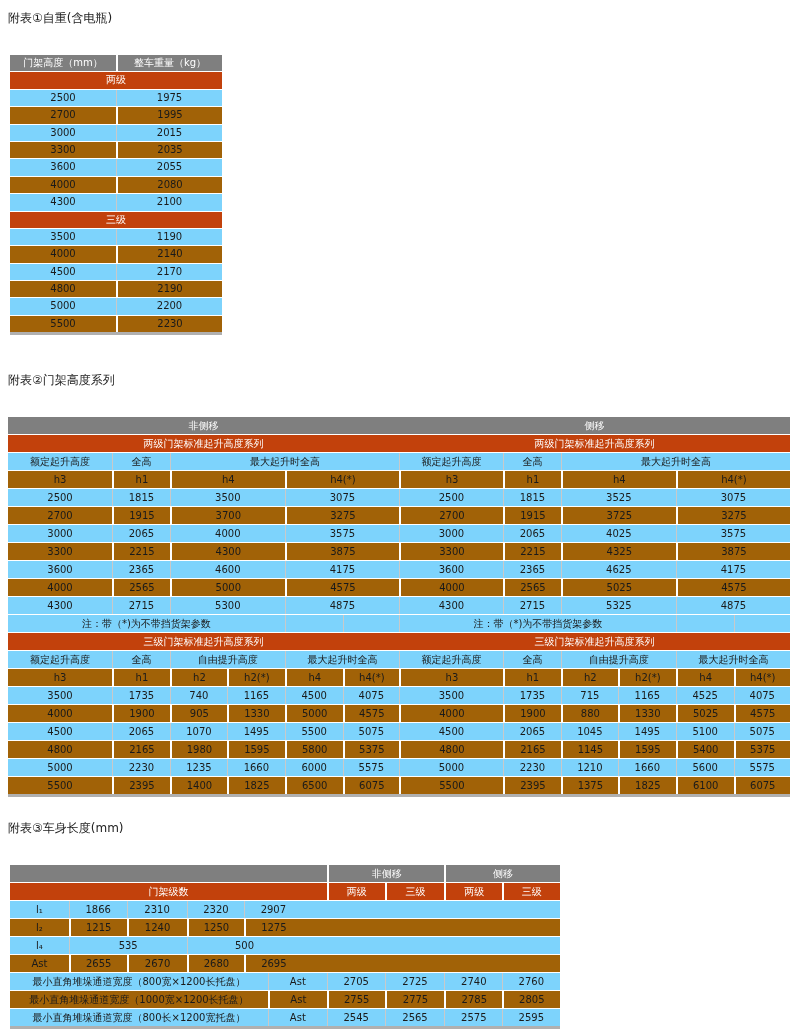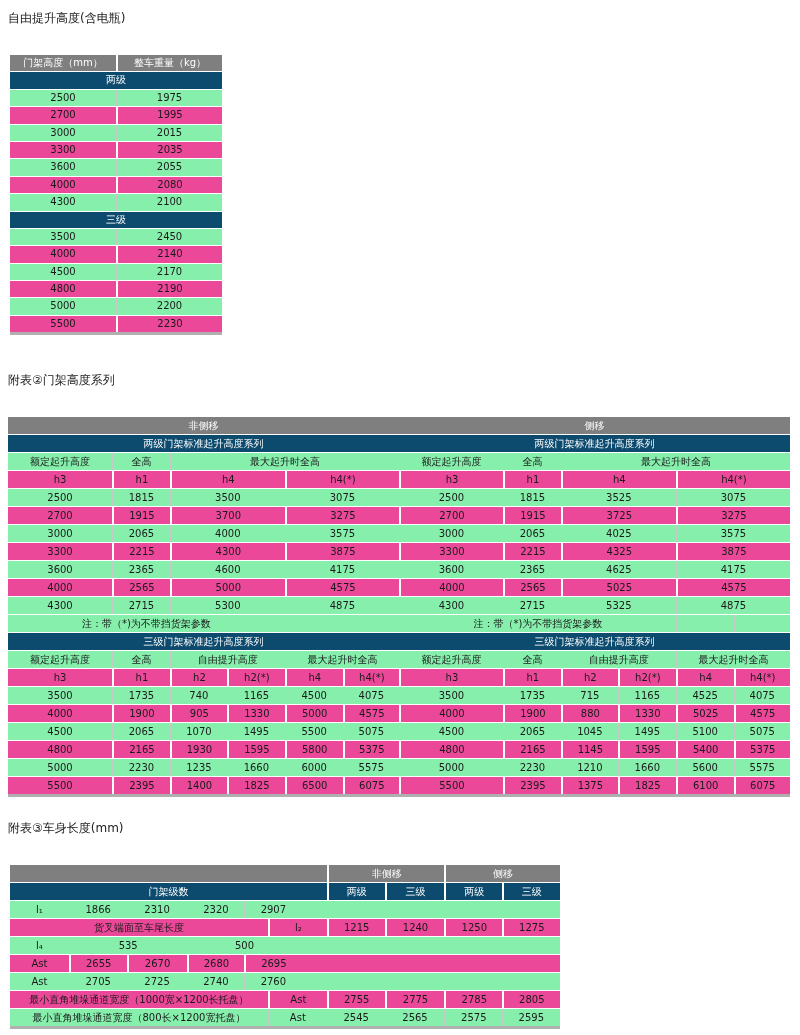--- a/index.html
+++ b/index.html
@@ -3,23 +3,23 @@
 <meta charset="utf-8">
 <style>
   html,body{margin:0;padding:0}
   body{width:800px;height:1035px;background:#fff;font-family:"DejaVu Sans","Liberation Sans",sans-serif;color:#1a1a1a;position:relative;overflow:hidden}
   .title{position:absolute;font-size:12px;color:#222;white-space:nowrap}
   .tbl{position:absolute;border-bottom:3px solid #b0b0b0}
   .row{display:flex;font-size:10px;text-align:center;border-top:1px solid #fff}
   .row:first-child{border-top:none}
   .cell{box-sizing:border-box;overflow:hidden;white-space:nowrap}
   .bg-dark{background:#7f7f7f;color:#fff}
-  .bg-mid{background:#0c4a6e;color:#fff}
-  .bg-gray{background:#ec4899}
-  .bg-white{background:#86efac}
+  .bg-mid{background:#c2410c;color:#fff}
+  .bg-gray{background:#a16207}
+  .bg-white{background:#7dd3fc}
   .sep-w .cell + .cell{border-left:2px solid #fff}
   .sep-g .cell + .cell{border-left:1px solid #c9c9c9}
   .sep-n .cell + .cell{border-left:none}
   
   .t1 .row{height:16.4px;line-height:16.4px}
   .w50{width:50%}.w100{width:100%}
   
   .t2 .row{height:17px;line-height:17px}
   .aH{width:50%}
   .a1{width:13.3%}.a2{width:7.4%}.a3{width:7.3%}.a4{width:7.4%}.a5{width:7.4%}.a6{width:7.2%}
@@ -27,21 +27,21 @@
   
   .t3 .row{height:17px;line-height:17px}
   .b1{width:46.9%}.b2{width:10.7%}.b3{width:10.5%}.b4{width:10.9%}.b5{width:10.5%}.b6{width:10.4%}
   .b12{width:57.6%}.b34{width:21.4%}.b56{width:20.9%}
 </style>
 </head>
 <body>
 
 <div>
 
-  <div class="title" style="top:10px;left:8px">自由提升高度(含电瓶)</div>
+  <div class="title" style="top:10px;left:8px">附表①自重(含电瓶)</div>
 
   <div class="tbl t1" style="left:10px;top:55px;width:212px">
     <div class="row bg-dark sep-w">
       <div class="cell w50">门架高度（mm）</div>
       <div class="cell w50">整车重量（kg）</div>
     </div>
     <div class="row bg-mid sep-n">
         <div class="cell w100">两级</div>
       </div>
     <div class="row bg-white sep-g">
@@ -70,21 +70,21 @@
       </div>
     <div class="row bg-white sep-g">
         <div class="cell w50">4300</div>
         <div class="cell w50">2100</div>
       </div>
     <div class="row bg-mid sep-n">
         <div class="cell w100">三级</div>
       </div>
     <div class="row bg-white sep-g">
         <div class="cell w50">3500</div>
-        <div class="cell w50">2450</div>
+        <div class="cell w50">1190</div>
       </div>
     <div class="row bg-gray sep-w">
         <div class="cell w50">4000</div>
         <div class="cell w50">2140</div>
       </div>
     <div class="row bg-white sep-g">
         <div class="cell w50">4500</div>
         <div class="cell w50">2170</div>
       </div>
     <div class="row bg-gray sep-w">
@@ -274,21 +274,21 @@
         <div class="cell a1">4500</div>
         <div class="cell a2">2065</div>
         <div class="cell a3">1045</div>
         <div class="cell a4">1495</div>
         <div class="cell a5">5100</div>
         <div class="cell a6">5075</div>
       </div>
     <div class="row bg-gray sep-w">
         <div class="cell a1">4800</div>
         <div class="cell a2">2165</div>
-        <div class="cell a3">1930</div>
+        <div class="cell a3">1980</div>
         <div class="cell a4">1595</div>
         <div class="cell a5">5800</div>
         <div class="cell a6">5375</div>
         <div class="cell a1">4800</div>
         <div class="cell a2">2165</div>
         <div class="cell a3">1145</div>
         <div class="cell a4">1595</div>
         <div class="cell a5">5400</div>
         <div class="cell a6">5375</div>
       </div>
@@ -338,40 +338,40 @@
       <div class="cell b6">三级</div>
     </div>
     <div class="row bg-white sep-g">
         <div class="cell b2">l₁</div>
         <div class="cell b3">1866</div>
         <div class="cell b4">2310</div>
         <div class="cell b5">2320</div>
         <div class="cell b6">2907</div>
       </div>
     <div class="row bg-gray sep-w">
-        <div class="cell b1">货叉端面至车尾长度</div>
         <div class="cell b2">l₂</div>
         <div class="cell b3">1215</div>
         <div class="cell b4">1240</div>
         <div class="cell b5">1250</div>
         <div class="cell b6">1275</div>
       </div>
     <div class="row bg-white sep-g">
         <div class="cell b2">l₄</div>
         <div class="cell b34">535</div>
         <div class="cell b56">500</div>
       </div>
     <div class="row bg-gray sep-w">
         <div class="cell b2">Ast</div>
         <div class="cell b3">2655</div>
         <div class="cell b4">2670</div>
         <div class="cell b5">2680</div>
         <div class="cell b6">2695</div>
       </div>
     <div class="row bg-white sep-g">
+        <div class="cell b1">最小直角堆垛通道宽度（800宽×1200长托盘）</div>
         <div class="cell b2">Ast</div>
         <div class="cell b3">2705</div>
         <div class="cell b4">2725</div>
         <div class="cell b5">2740</div>
         <div class="cell b6">2760</div>
       </div>
     <div class="row bg-gray sep-w">
         <div class="cell b1">最小直角堆垛通道宽度（1000宽×1200长托盘）</div>
         <div class="cell b2">Ast</div>
         <div class="cell b3">2755</div>

